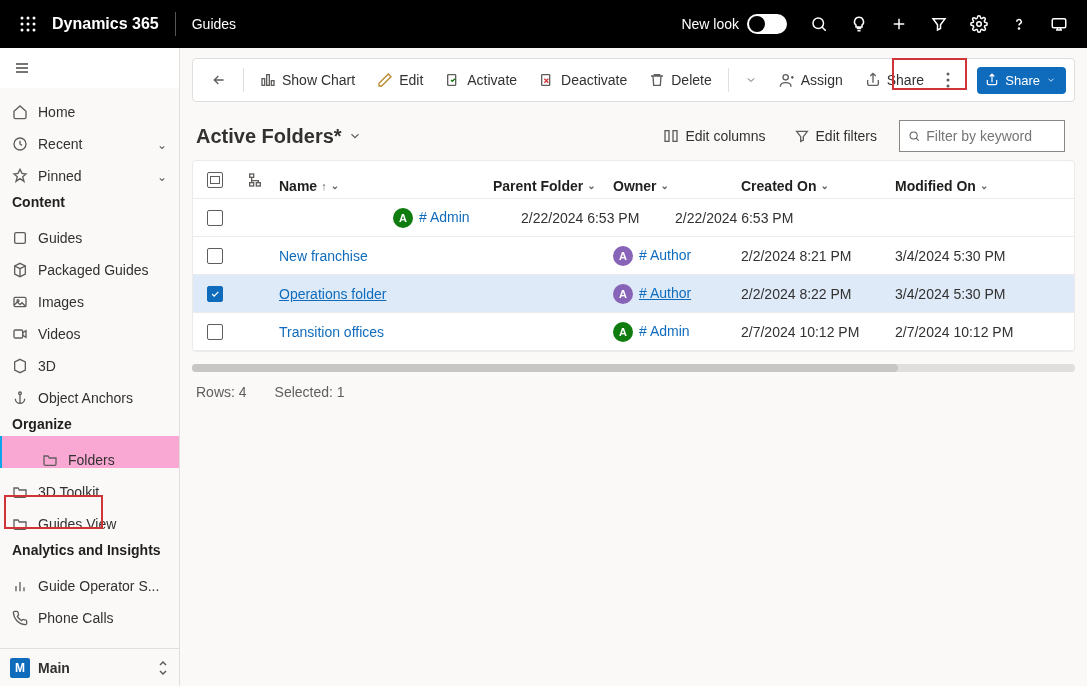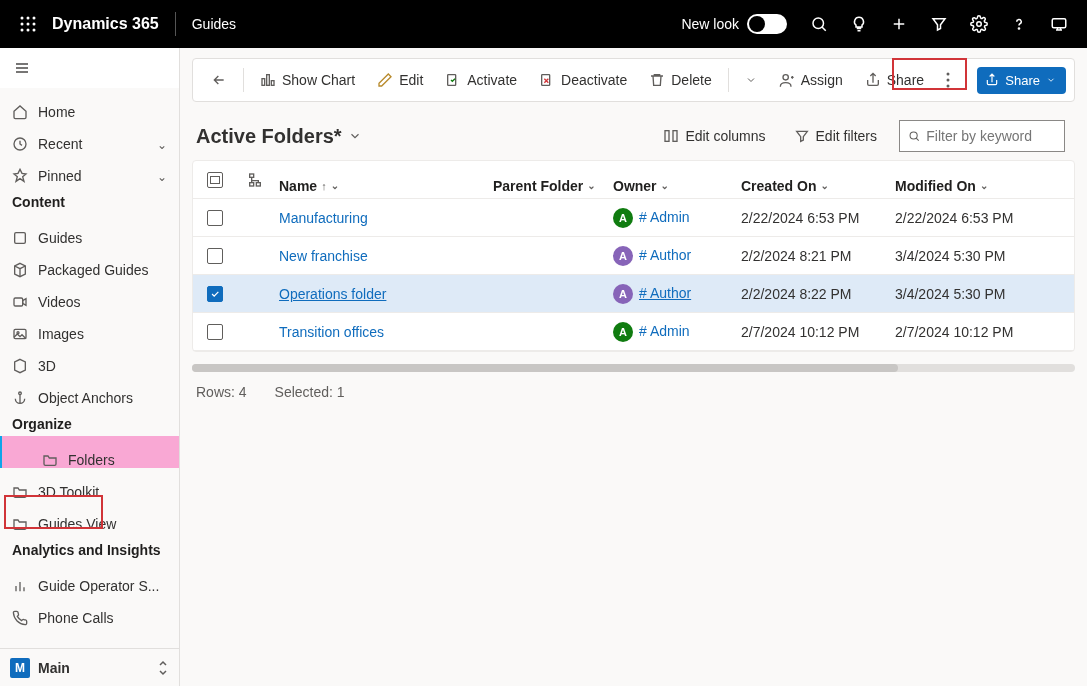--- a/index.html
+++ b/index.html
@@ -205,35 +205,35 @@
             <svg width="16" height="16" viewBox="0 0 24 24" fill="none" stroke="#605e5c" stroke-width="2">
               <path d="M12 2l8 4v12l-8 4-8-4V6z"></path>
               <path d="M4 6l8 4 8-4M12 22V10"></path>
             </svg>
           </span>
           <span>Packaged Guides</span>
         </div>
       <div class="nav-item">
           <span class="ic">
             <svg width="16" height="16" viewBox="0 0 24 24" fill="none" stroke="#605e5c" stroke-width="2">
-              <rect x="3" y="6" width="13" height="12" rx="2"></rect>
-              <path d="M16 10l5-3v10l-5-3z"></path>
-            </svg>
-          </span>
-          <span>Videos</span>
-        </div>
-      <div class="nav-item">
-          <span class="ic">
-            <svg width="16" height="16" viewBox="0 0 24 24" fill="none" stroke="#605e5c" stroke-width="2">
               <rect x="3" y="5" width="18" height="14" rx="2"></rect>
               <circle cx="9" cy="10" r="1.5"></circle>
               <path d="M3 17l5-5 4 4 3-3 6 6"></path>
             </svg>
           </span>
           <span>Images</span>
+        </div>
+      <div class="nav-item">
+          <span class="ic">
+            <svg width="16" height="16" viewBox="0 0 24 24" fill="none" stroke="#605e5c" stroke-width="2">
+              <rect x="3" y="6" width="13" height="12" rx="2"></rect>
+              <path d="M16 10l5-3v10l-5-3z"></path>
+            </svg>
+          </span>
+          <span>Videos</span>
         </div>
       <div class="nav-item">
           <span class="ic">
             <svg width="16" height="16" viewBox="0 0 24 24" fill="none" stroke="#605e5c" stroke-width="2">
               <path d="M12 2l8 4v12l-8 4-8-4V6z"></path>
             </svg>
           </span>
           <span>3D</span>
         </div>
       <div class="nav-item">
@@ -466,21 +466,20 @@
             <span>Modified On</span>
             <span class="dd">⌄</span>
           </div>
       </div>
       <div id="grid-body">
           <div class="grow">
     <div class="c-check">
               <span class="chk "></span>
             </div>
     <div class="c-hier"></div>
-    <div class="c-name"><span class="link ">Manufacturing</span></div>
     <div class="c-parent"></div>
     <div class="c-owner"><span class="avatar av-green">A</span><span class="link "># Admin</span></div>
     <div class="c-created">2/22/2024 6:53 PM</div>
     <div class="c-modified">2/22/2024 6:53 PM</div>
           </div>
           <div class="grow">
     <div class="c-check">
               <span class="chk "></span>
             </div>
     <div class="c-hier"></div>

